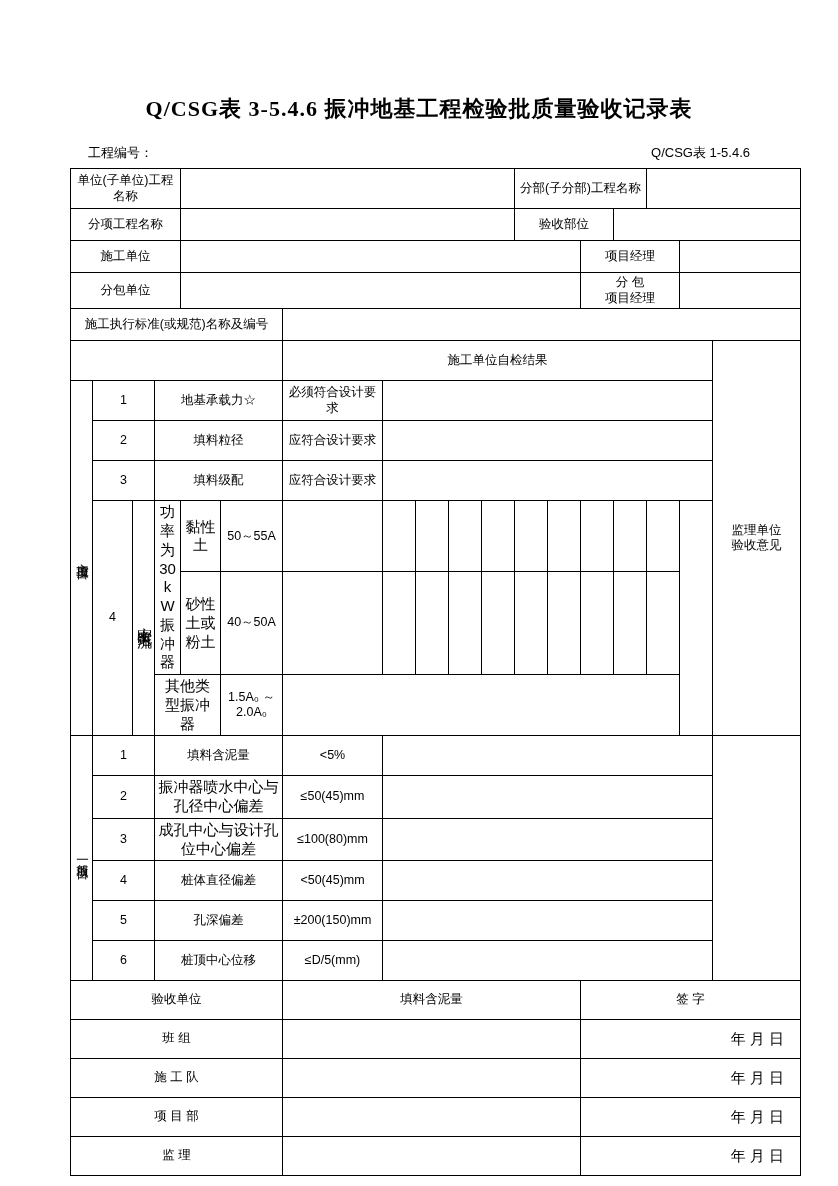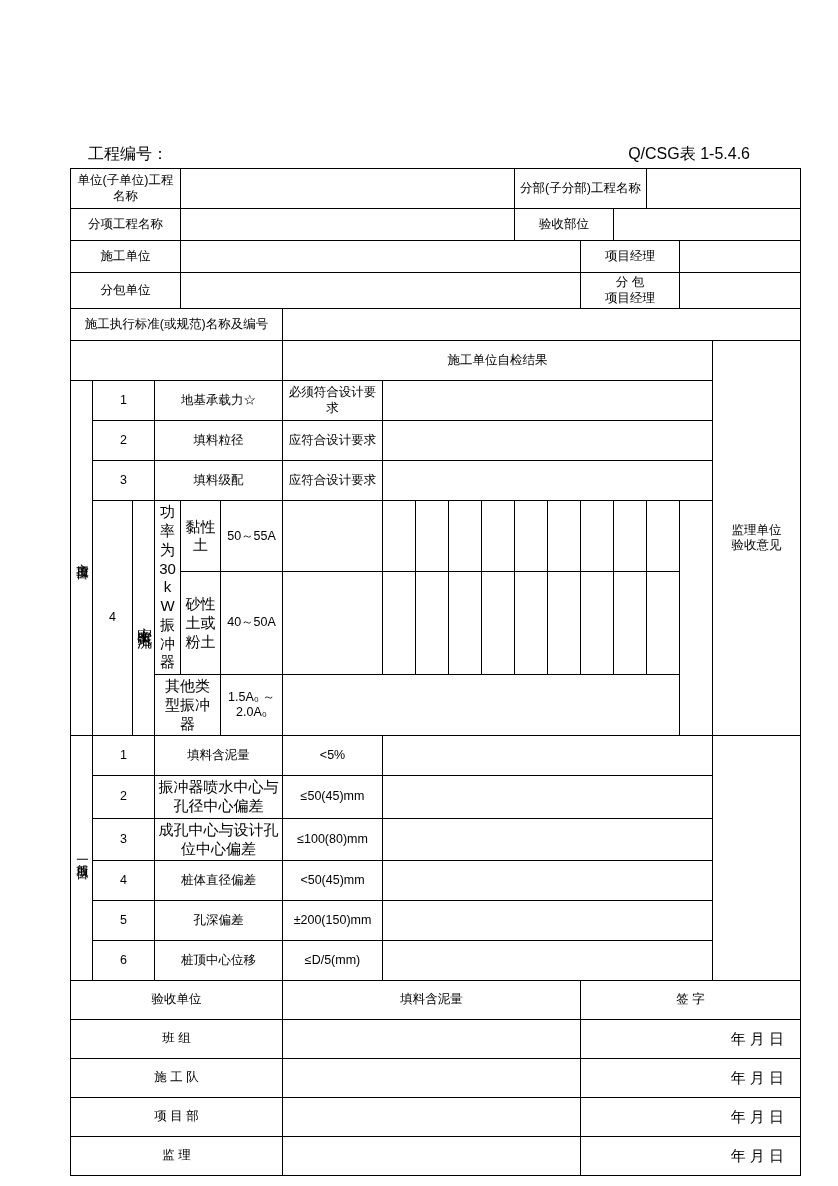--- a/index.html
+++ b/index.html
@@ -29,21 +29,21 @@
     font-size: 22px;
     font-weight: bold;
     letter-spacing: 1px;
     font-family: "Liberation Serif", serif;
   }
   .subhead {
     position: absolute;
     top: 144px;
     left: 88px;
     width: 662px;
-    font-size: 16px;
+    font-size: 13px;
     display: flex;
     justify-content: space-between;
     font-family: "Liberation Sans", sans-serif;
   }
   table.main {
     position: absolute;
     top: 168px;
     left: 70px;
     width: 698px;
     border-collapse: collapse;
@@ -69,20 +69,21 @@
   }
   .small { font-size: 15px; }
   .xsmall { font-size: 15px; }
   .sig-row td { height: 34px; }
 </style>
 </head>
 <body>
 
 <div class="page">
 
+  <div class="title">Q/CSG表 3-5.4.6  振冲地基工程检验批质量验收记录表</div>
 
   <div class="subhead">
     <span>工程编号：</span>
     <span>Q/CSG表 1-5.4.6</span>
   </div>
 
   <table class="main">
     <colgroup>
       <col style="width:22px">
       <col style="width:40px">

